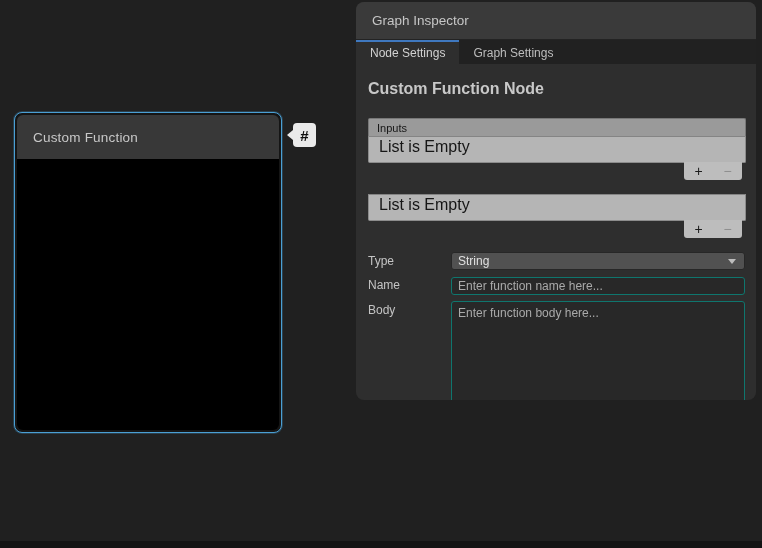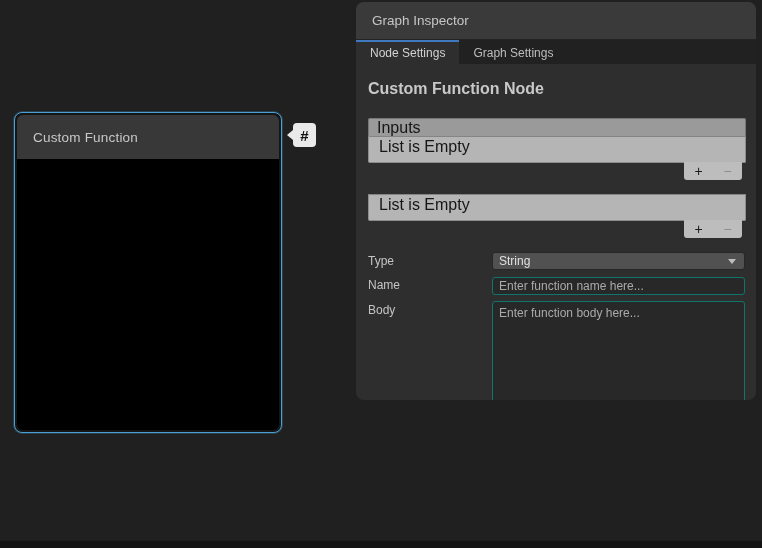--- a/index.html
+++ b/index.html
@@ -73,21 +73,21 @@
   }
   .panel-content { padding: 10px 10px 0 12px; }
   .section-title {
     color: #c8c8c8; font-size: 16px; font-weight: bold;
     margin: 6px 0 20px 0;
   }
 
   
   .list-block { margin-bottom: 14px; }
   .list-header {
-    background: #9a9a9a; color: #161616; font-size: 16px;
+    background: #9a9a9a; color: #161616; font-size: 11px;
     padding: 2px 8px; height: 18px; line-height: 14px;
     border: 1px solid #787878; border-bottom: none;
     border-radius: 2px 2px 0 0;
   }
   .list-body {
     background: #b5b5b5; color: #161616; font-size: 16px;
     padding: 1px 10px; height: 27px;
     border: 1px solid #8c8c8c; border-top: 1px solid #848484;
     border-radius: 0 0 2px 2px;
   }
@@ -99,21 +99,21 @@
   }
   .btn-plus, .btn-minus {
     width: 24px; height: 16px; border: none; background: transparent;
     font-size: 14px; line-height: 14px; cursor: pointer;
     font-family: "Liberation Sans", sans-serif;
   }
   .btn-plus { color: #1c1c1c; }
   .btn-minus { color: #8e8e8e; }
 
   
-  .prop-row { display: flex; margin-bottom: 6px; align-items: flex-start; gap: 41px; }
+  .prop-row { display: flex; margin-bottom: 6px; align-items: flex-start; }
   .prop-label {
     width: 83px; flex-shrink: 0; color: #c4c4c4; font-size: 12px;
     padding-top: 2px;
   }
   .prop-control { flex: 1; margin-right: 1px; }
   .dropdown {
     height: 18px; background: #515151; border: 1px solid #272727;
     border-radius: 3px; display: flex; align-items: center;
     padding: 0 6px; color: #e0e0e0; font-size: 12px; cursor: pointer;
   }

